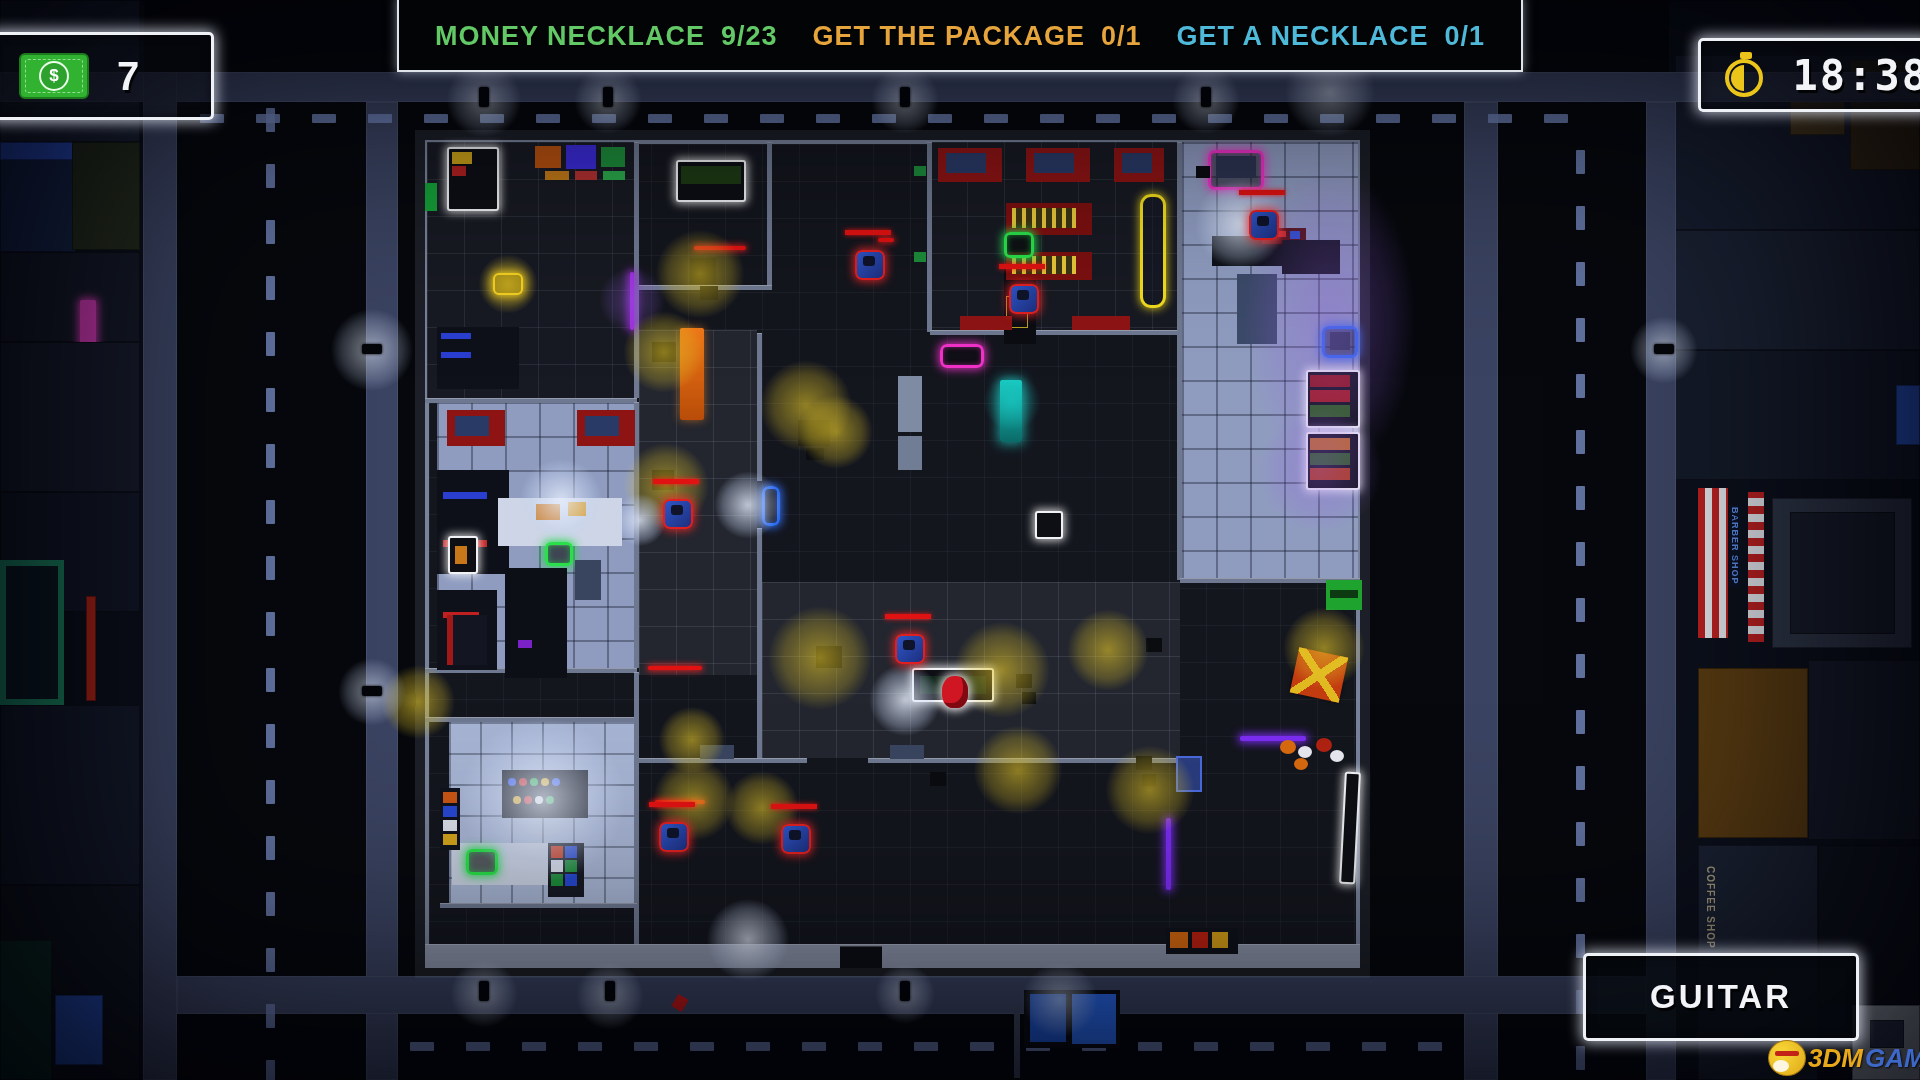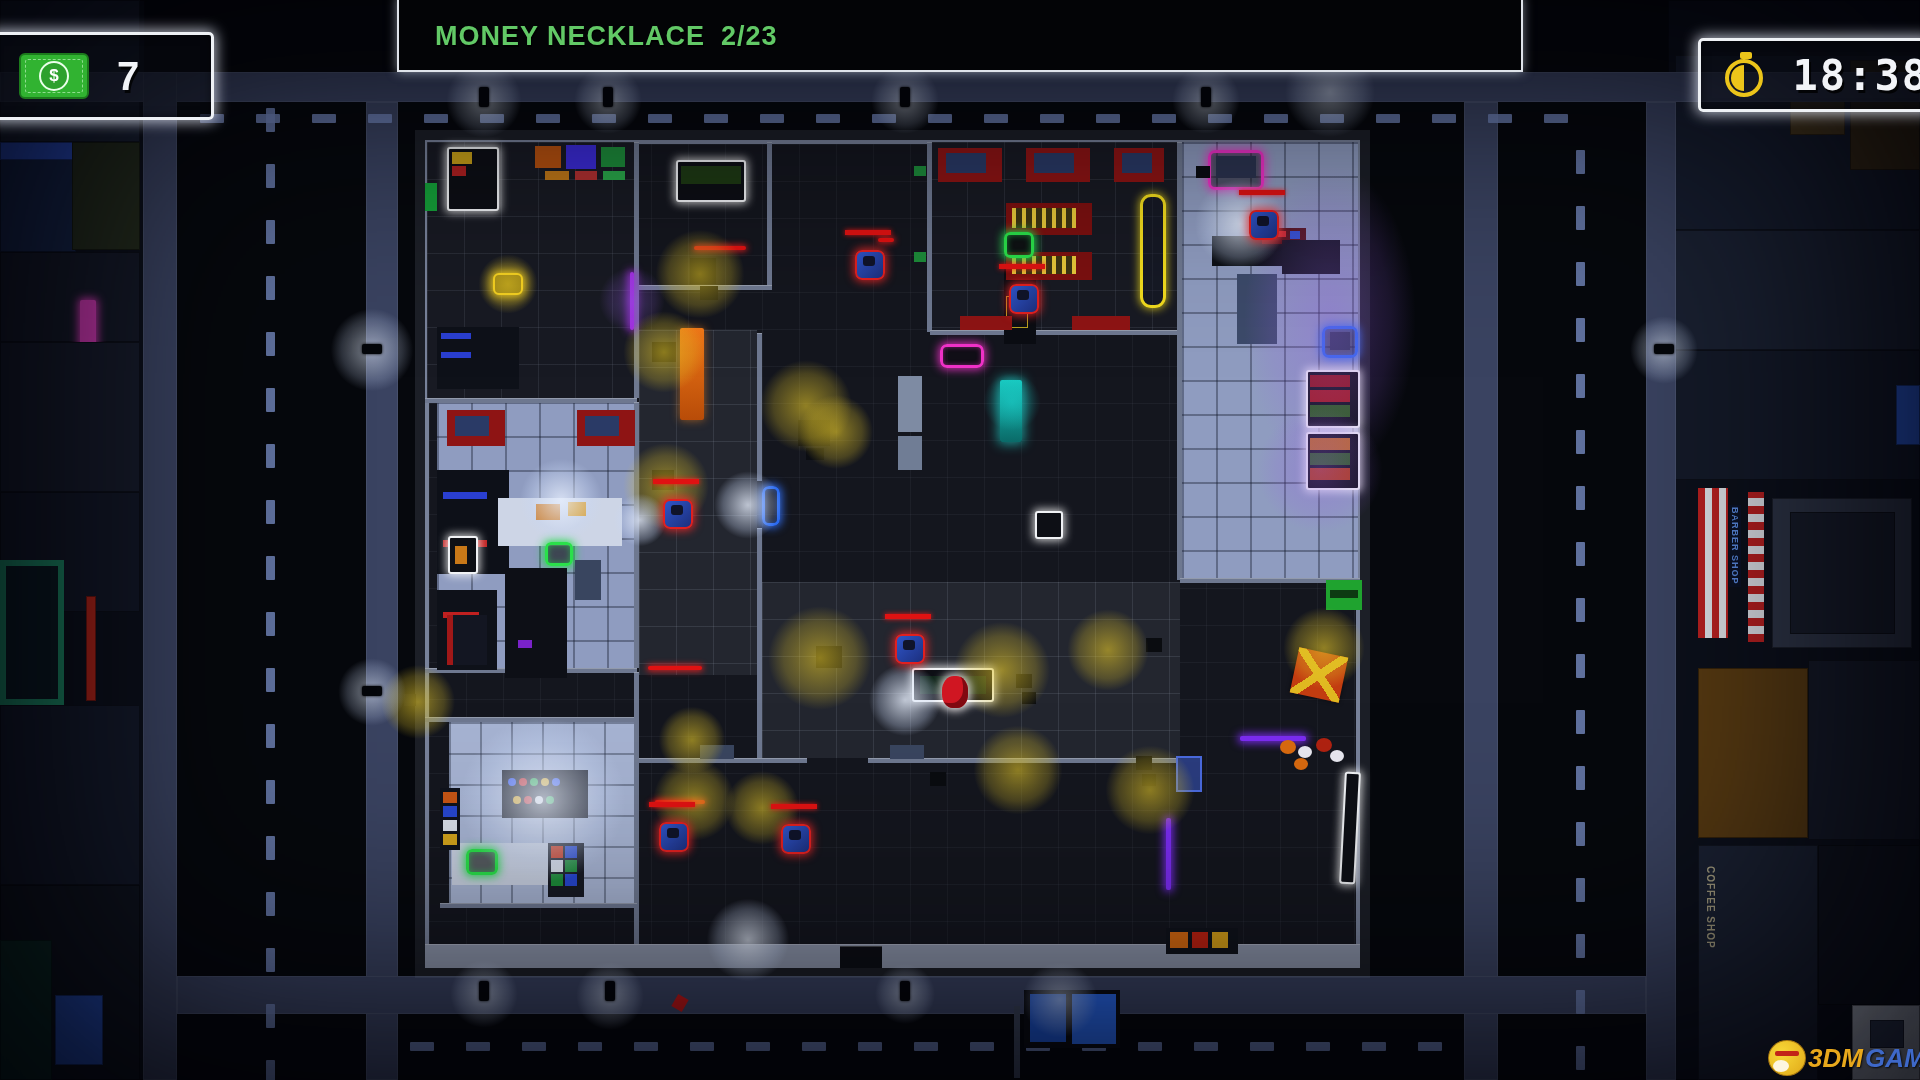--- a/index.html
+++ b/index.html
@@ -491,39 +491,44 @@
       <div class="abs lamp" style="left: 600px; top: 986px; width: 20px; height: 10px; transform: rotate(-90deg);"></div>
       <div class="abs lamp" style="left: 895px; top: 986px; width: 20px; height: 10px; transform: rotate(-90deg);"></div>
     </div>
 
   <div class="vsign sign-barber">BARBER SHOP</div>
   <div class="vsign sign-coffee">COFFEE SHOP</div>
 
   <div class="vignette"></div>
 
   <div class="hud-bar" id="objectives">
-      <span class="obj" style="color: rgb(98, 201, 102);"><span>MONEY NECKLACE</span><span class="prog">2/23</span></span>
+      <span class="obj" style="color: rgb(98, 201, 102);"><span>MONEY NECKLACE</span><span class="prog">9/23</span></span>
+      <span class="obj" style="color: rgb(229, 164, 60);"><span>GET THE PACKAGE</span><span class="prog">0/1</span></span>
+      <span class="obj" style="color: rgb(79, 185, 218);"><span>GET A NECKLACE</span><span class="prog">0/1</span></span>
     </div>
 
   <div class="hud-box money-box">
     <div class="bill">
       <div class="bill-circle">
           <span>$</span>
         </div>
     </div>
     <span class="money-val">7</span>
   </div>
 
   <div class="hud-box timer-box">
     <div class="stopwatch">
       <div class="sw-btn"></div>
         <div class="sw-face"></div>
     </div>
     <span class="timer-val">18:38</span>
   </div>
 
+  <div class="hud-box item-box">
+    <span>GUITAR</span>
+  </div>
 
   <div class="watermark">
     <div class="mascot"></div>
     <span class="wm-3dm">3DM</span>
       <span class="wm-game">GAME</span>
   </div>
 </div>
 
 </body></html>

